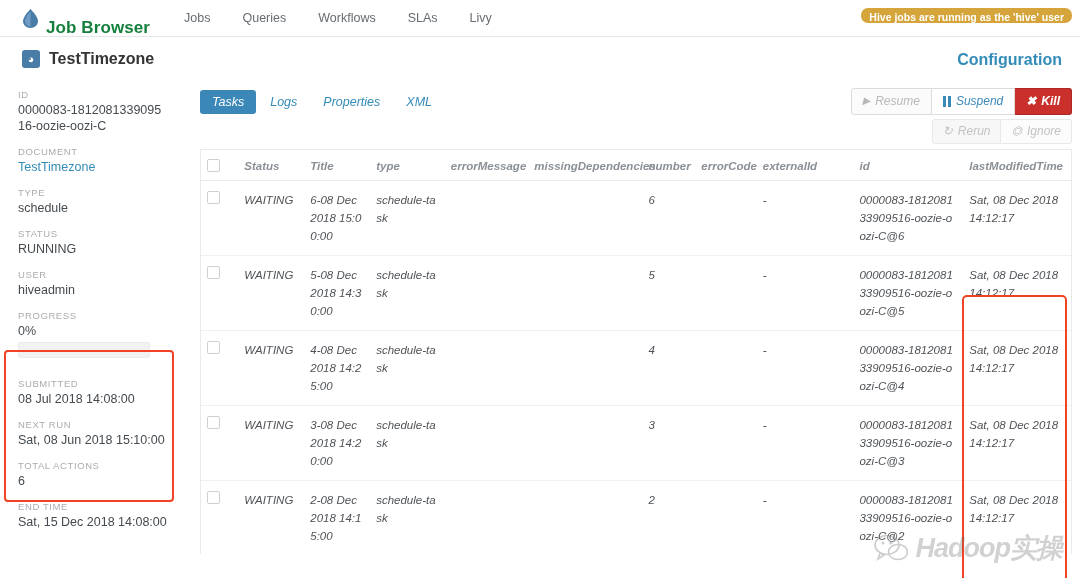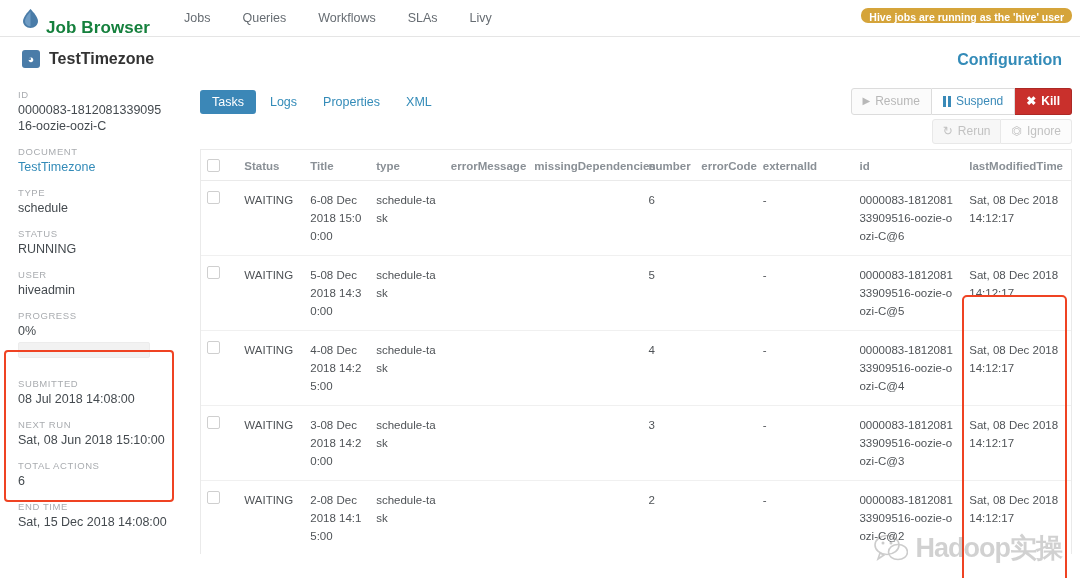--- a/index.html
+++ b/index.html
@@ -123,20 +123,21 @@
     pointer-events: none;
   }
   .boxed-meta { padding-top: 8px; }
 
   
   .main {
     flex: 1 1 auto;
     padding: 4px 8px 1px 10px;
     position: relative;
     min-width: 0;
+    font-style: italic;
   }
   .tabs-row {
     display: flex; align-items: center;
     height: 34px;
     position: relative;
   }
   .tab {
     font-size: 12.5px;
     color: #338bb8;
     padding: 5px 12px;

